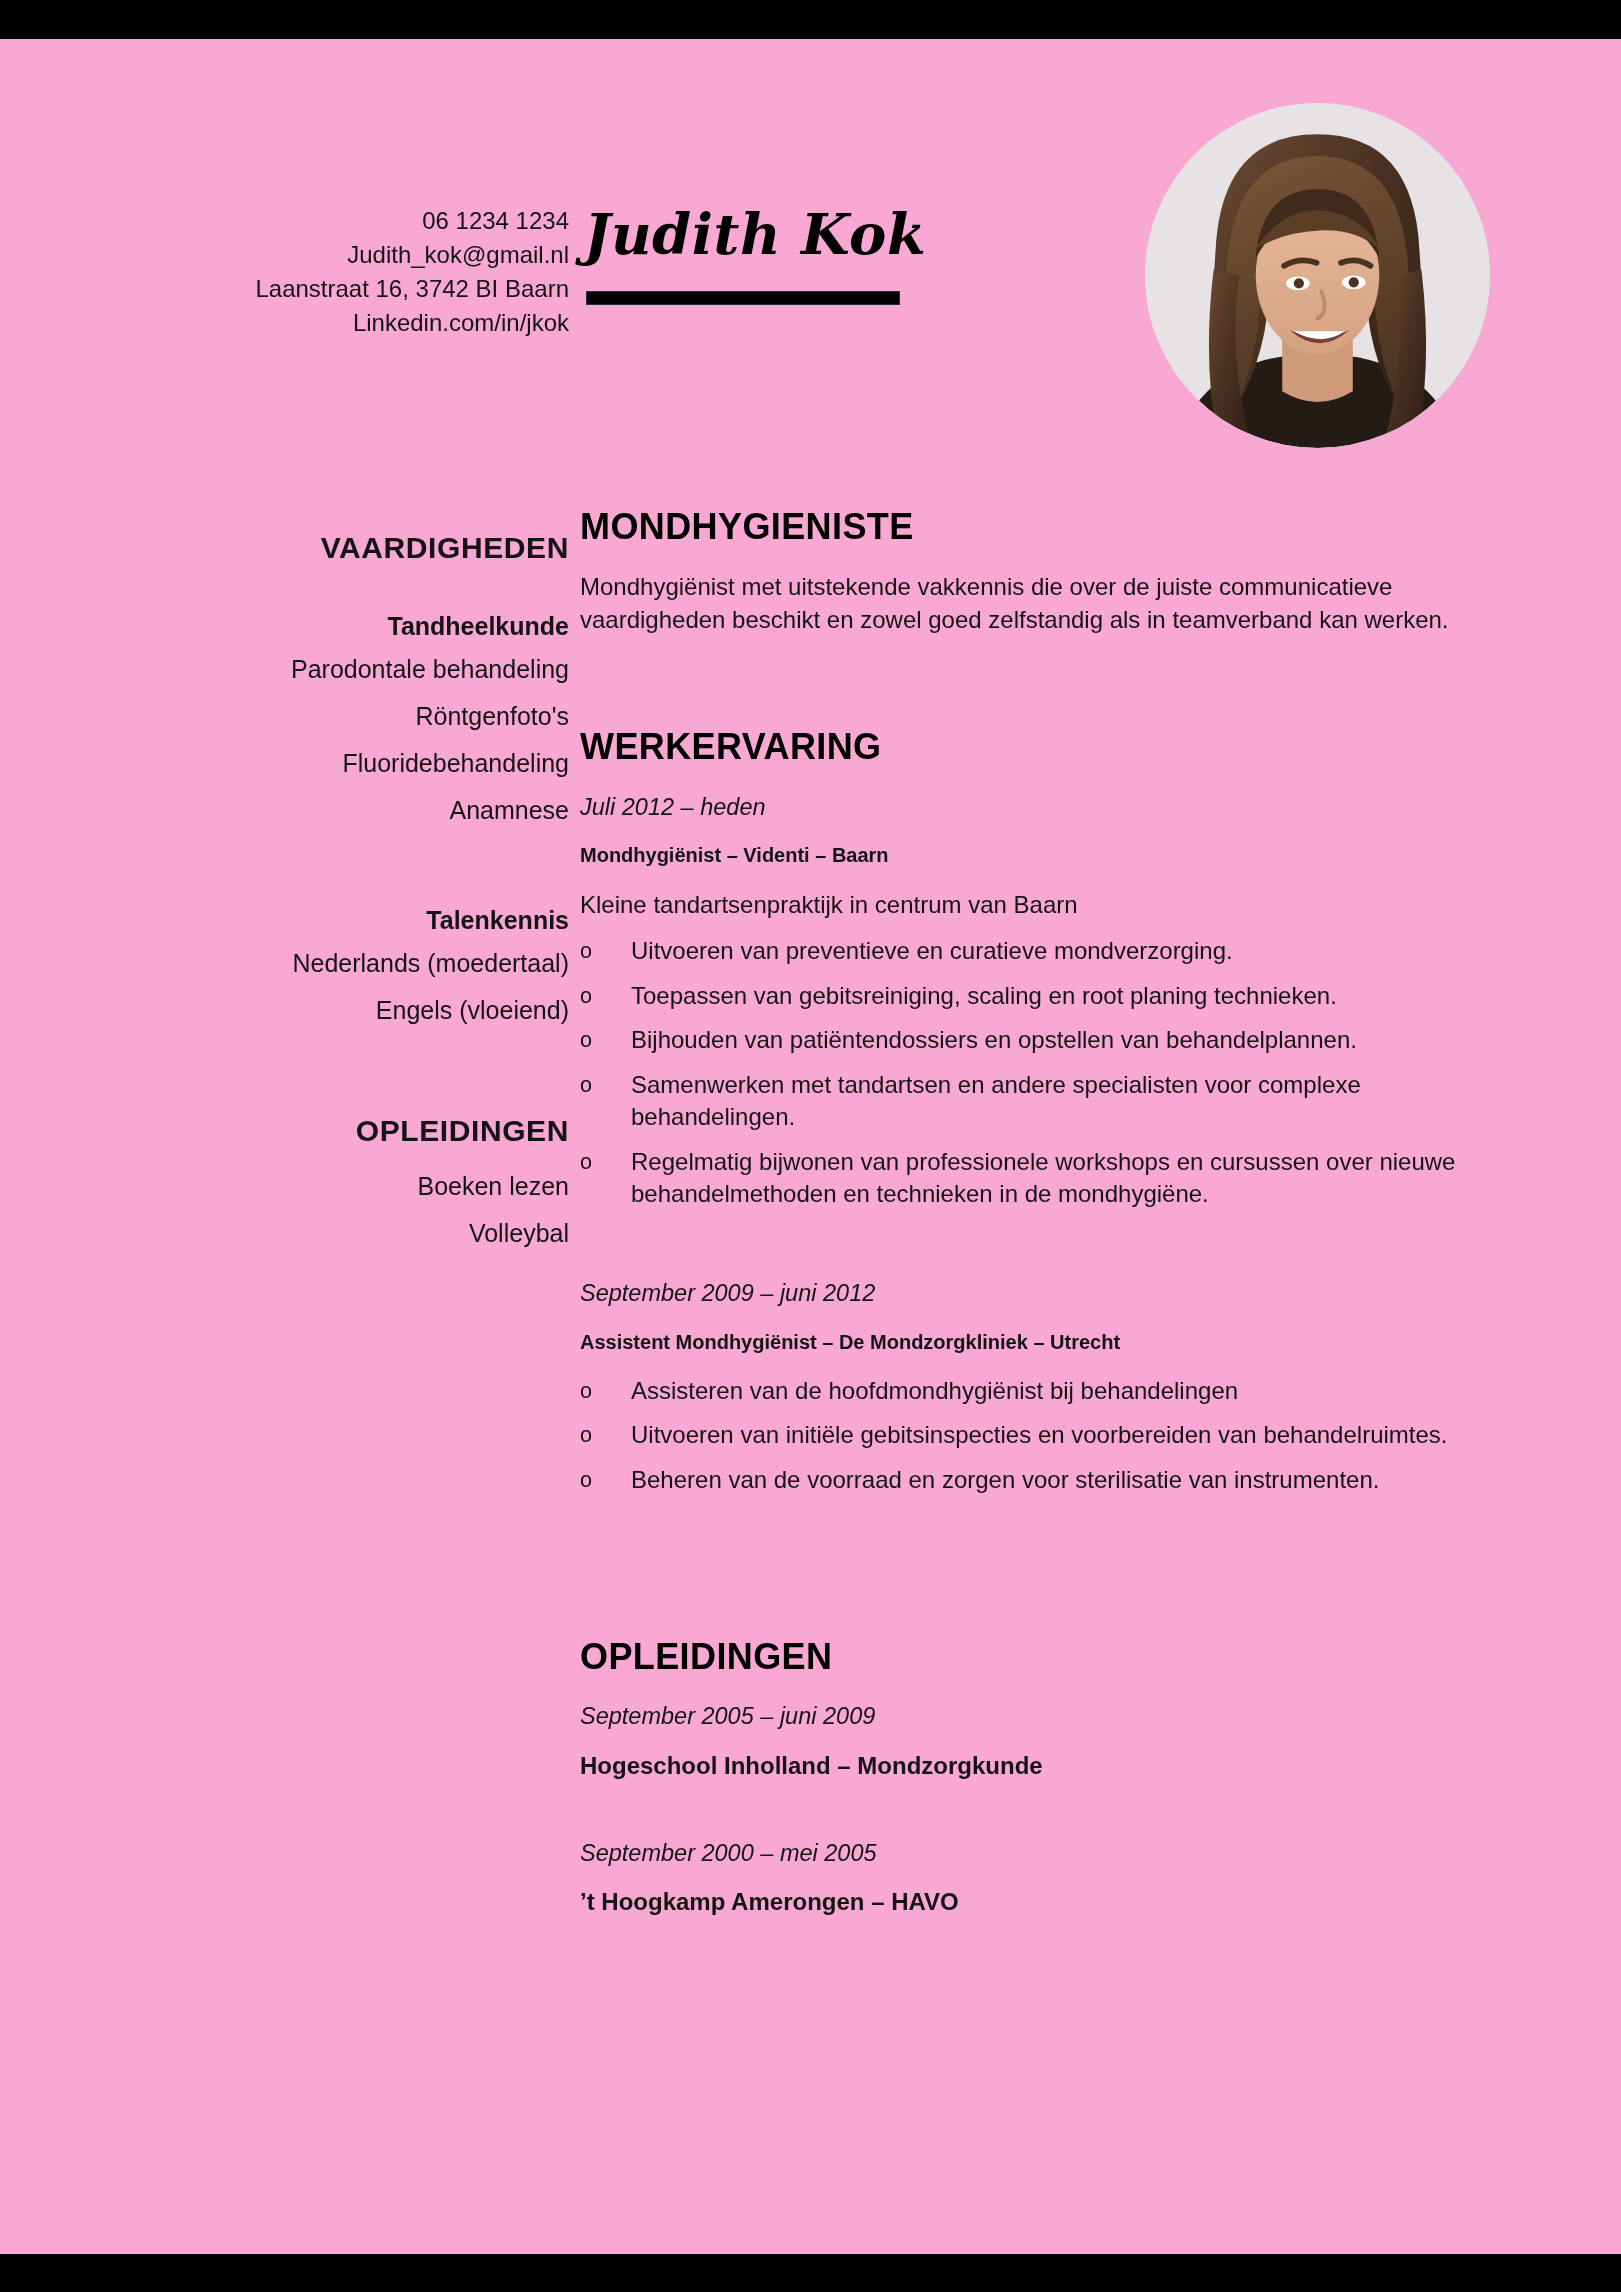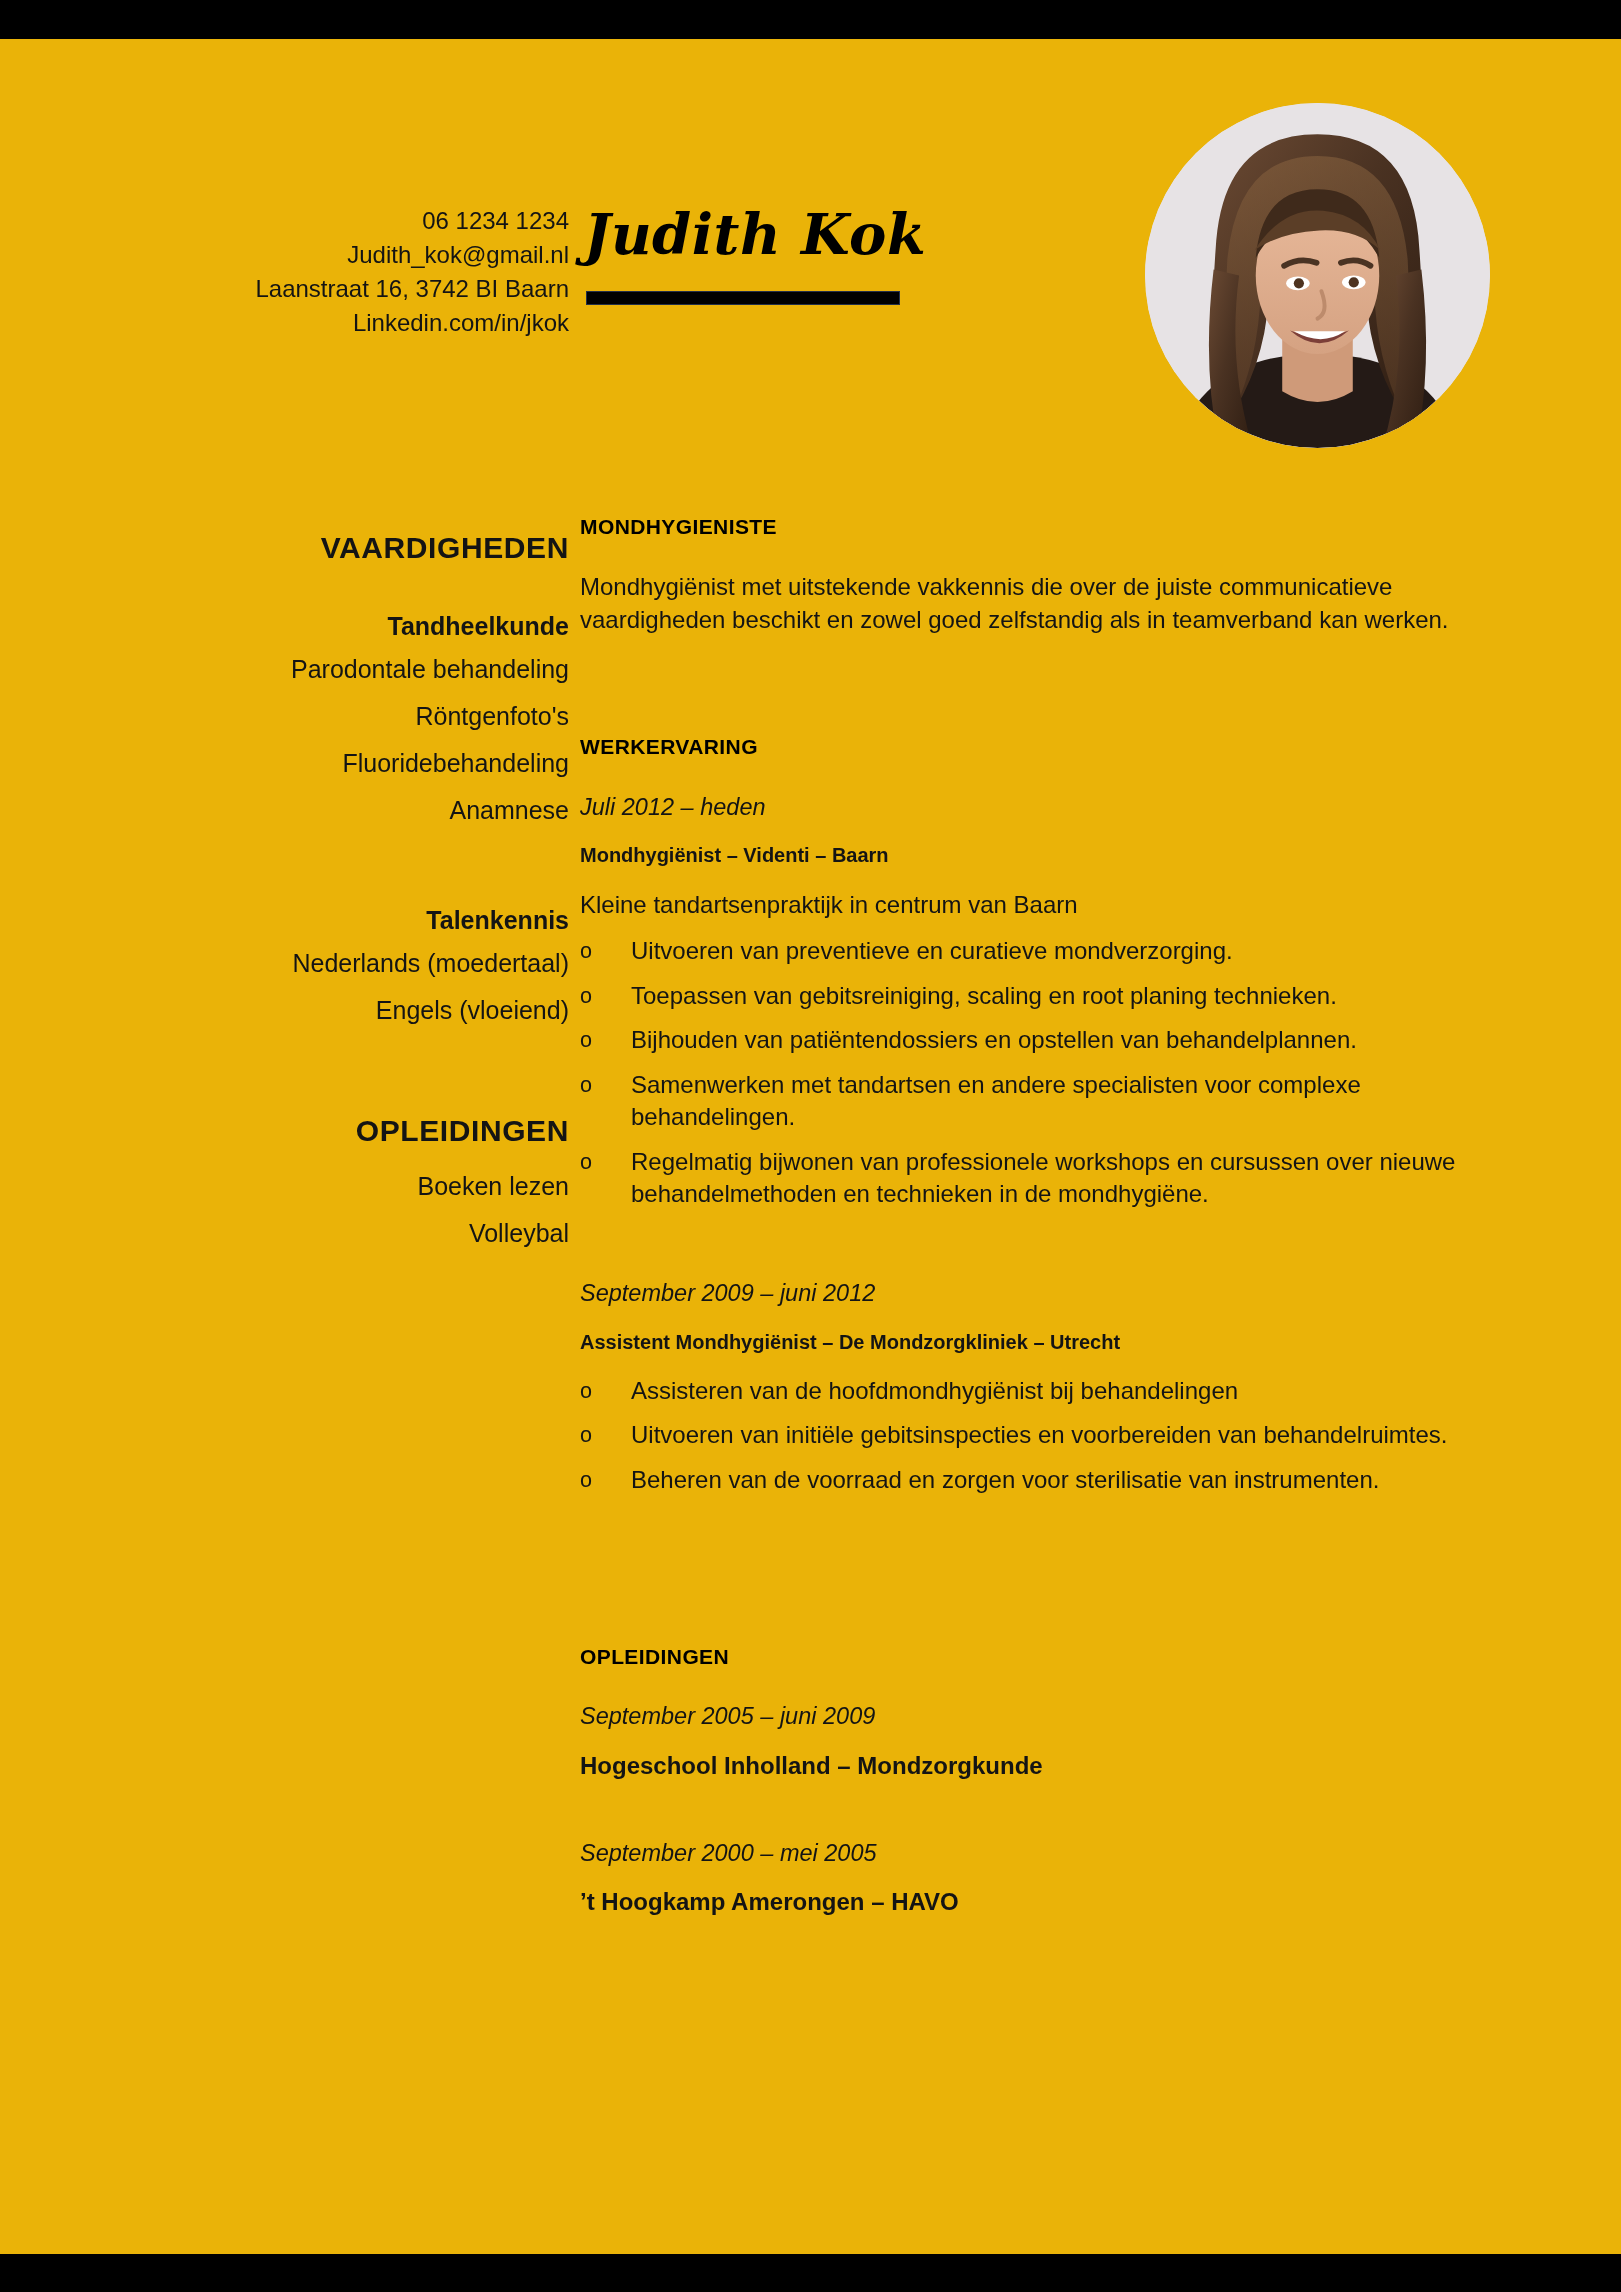--- a/index.html
+++ b/index.html
@@ -7,21 +7,21 @@
     padding: 0;
     background: #FFFFFF;
   }
   body {
     font-family: "Liberation Sans", sans-serif;
   }
   .page {
     position: relative;
     width: 1621px;
     height: 2293px;
-    background: #eab308;
+    background: #f9a8d4;
     overflow: hidden;
     box-sizing: border-box;
   }
   .bar-top, .bar-bottom {
     position: absolute;
     left: 0;
     width: 1621px;
     height: 39px;
     background: #000000;
   }
@@ -119,21 +119,21 @@
 
   
   .main {
     position: absolute;
     left: 580px;
     top: 510px;
     width: 912px;
     color: #141414;
   }
   .sec-heading {
-    font-size: 21px;
+    font-size: 36px;
     font-weight: bold;
     letter-spacing: 0.4px;
     line-height: 33px;
     color: #000000;
     margin: 0 0 27.4px 0;
   }
   .summary {
     font-size: 24px;
     line-height: 33px;
     margin: 0;

